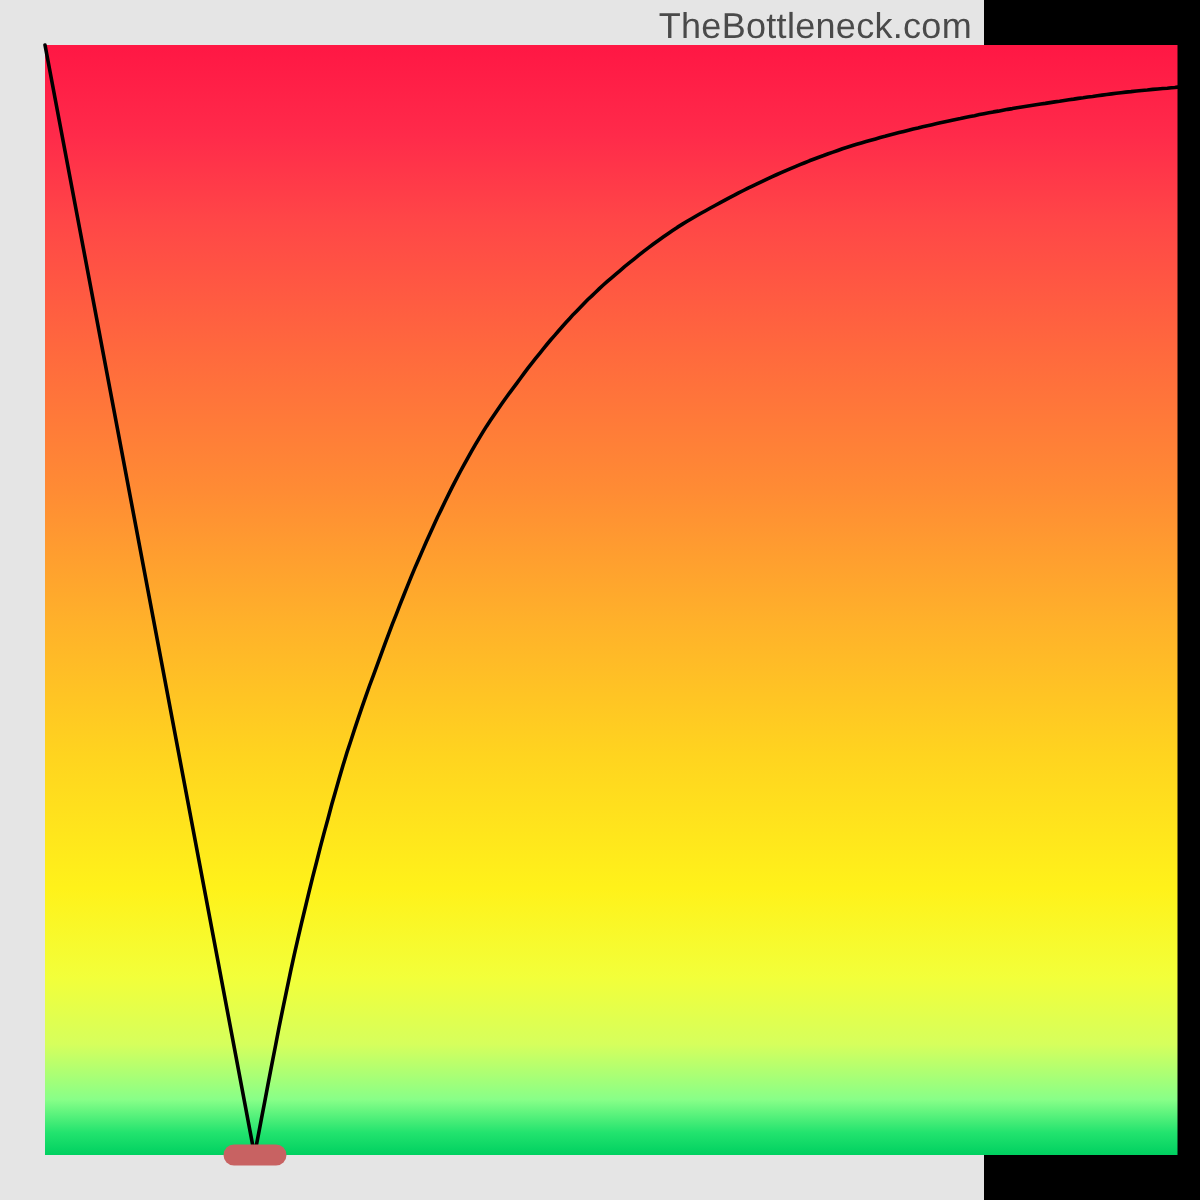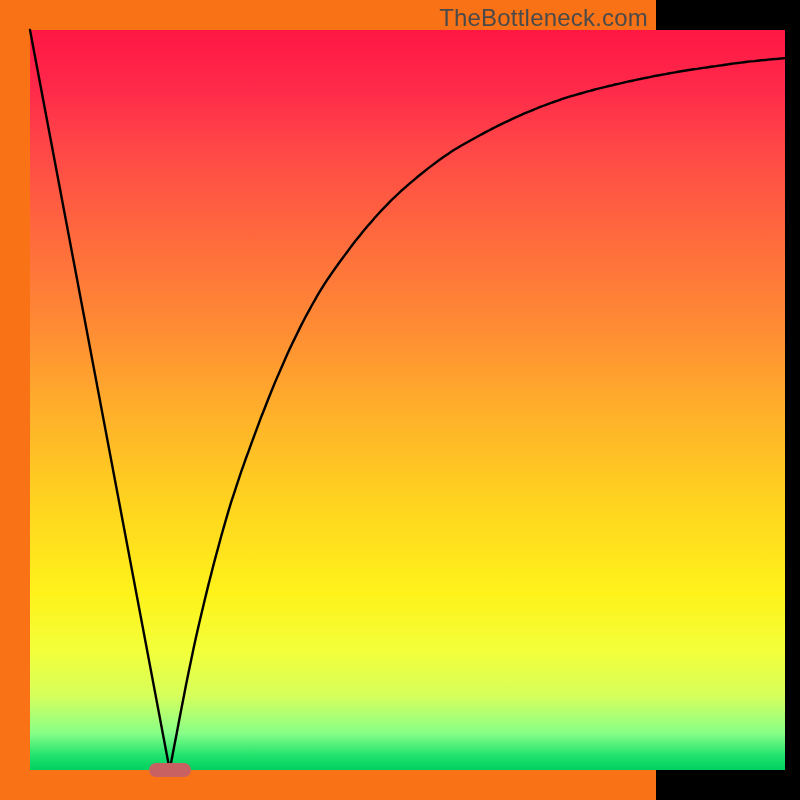--- a/index.html
+++ b/index.html
@@ -8,21 +8,21 @@
     width: 800px;
     height: 800px;
     background: #000;
     overflow: hidden;
     font-family: Arial, Helvetica, sans-serif;
   }
   .frame {
     position: relative;
     width: 656px;
     height: 800px;
-    background: #f97316;
+    background: #e5e5e5;
   }
   .plot-area {
     position: absolute;
     left: 30px;
     top: 30px;
     width: 755px;
     height: 740px;
     background: linear-gradient(
       to bottom,
       #ff1744 0%,

